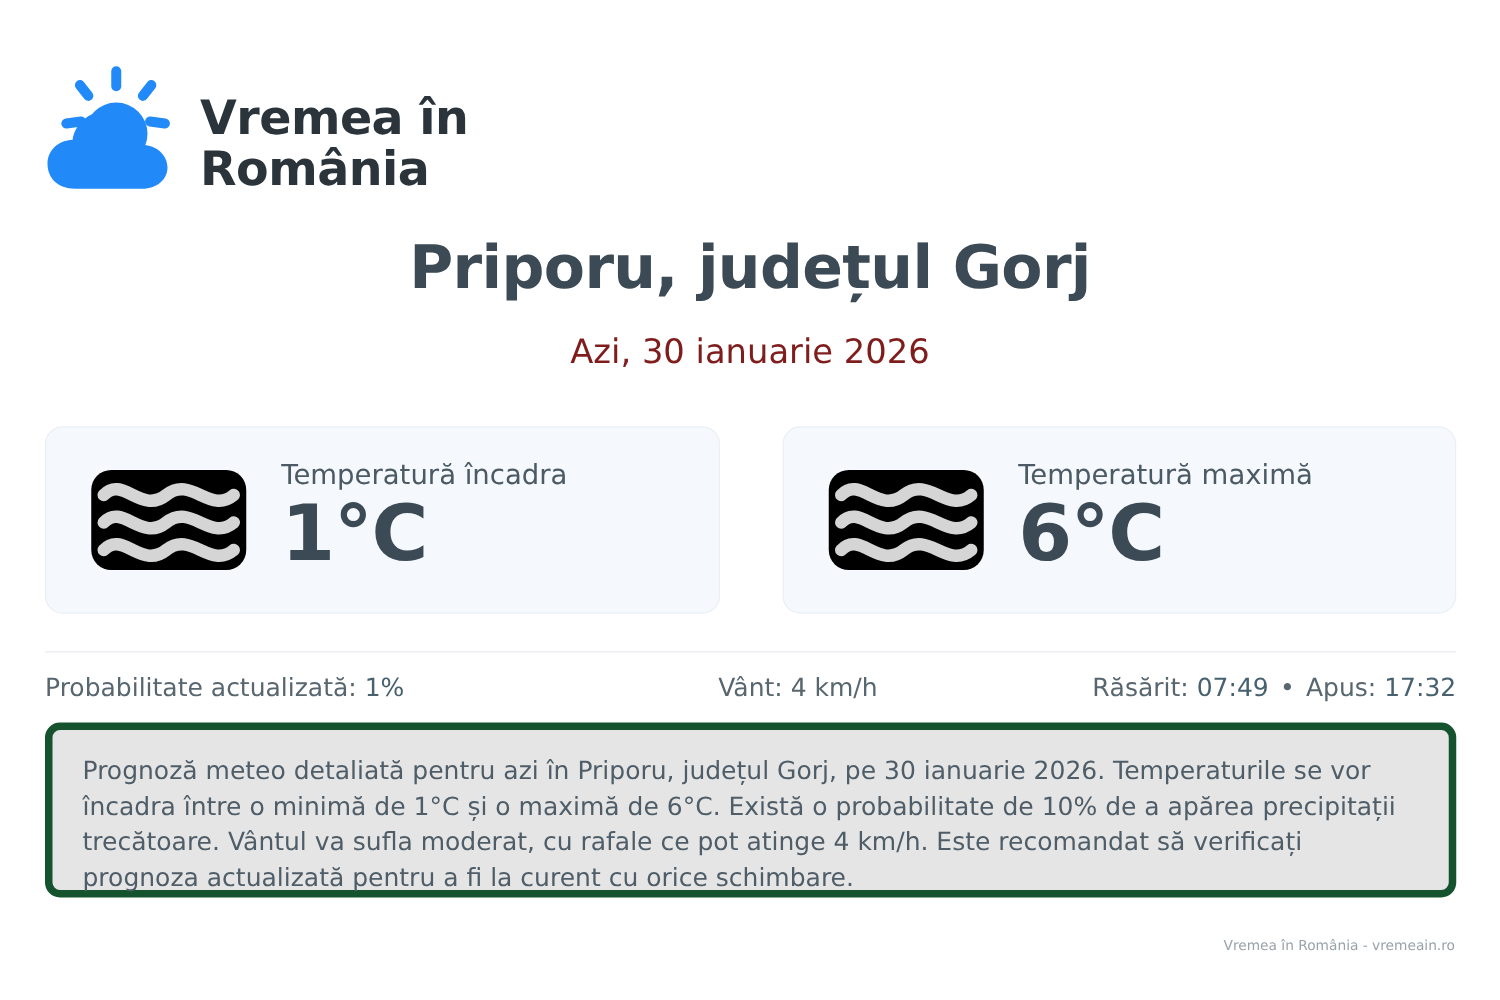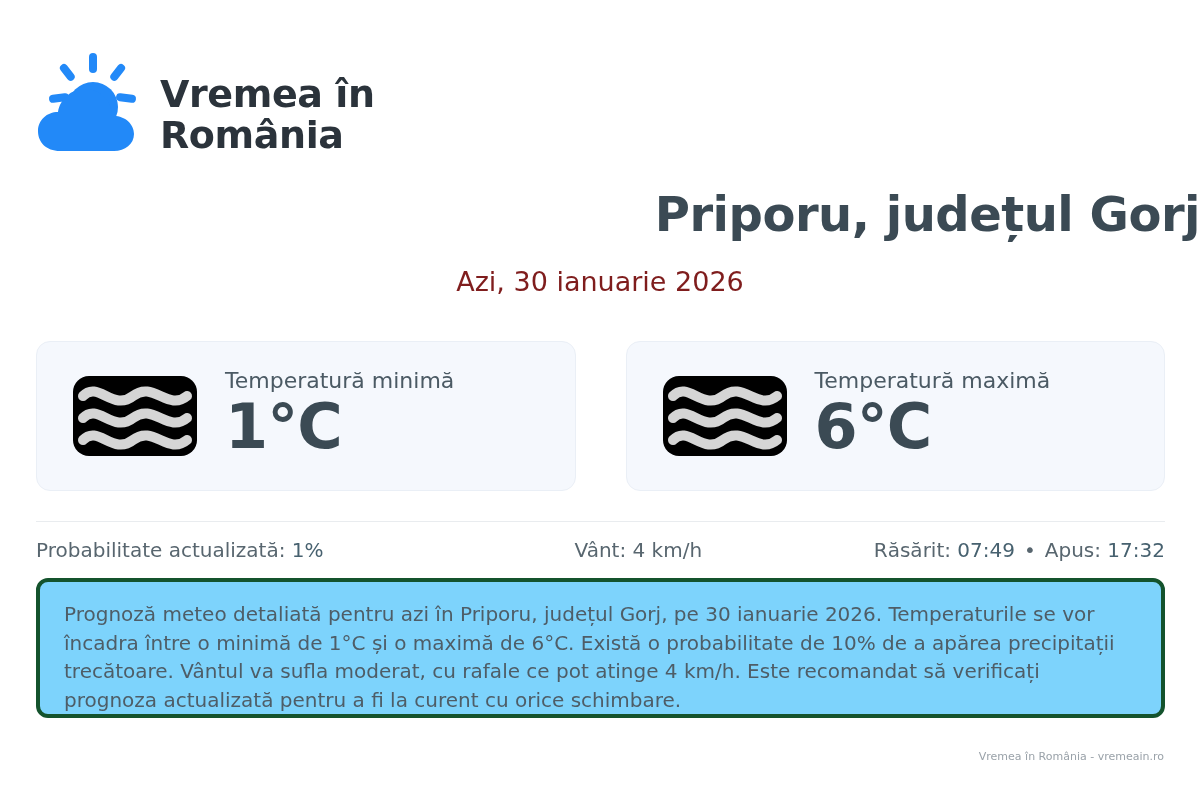--- a/index.html
+++ b/index.html
@@ -45,21 +45,21 @@
     letter-spacing: -0.4px;
     white-space: pre-line;
   }
 
   
   .page-title {
     position: absolute;
     left: 0;
     right: 0;
     top: 186px;
-    text-align: right;
+    text-align: center;
     font-family: "DejaVu Sans", sans-serif;
     font-size: 48px;
     font-weight: 700;
     color: #3b4a54;
     letter-spacing: -0.5px;
   }
   .page-subtitle {
     position: absolute;
     left: 0;
     right: 0;
@@ -154,22 +154,22 @@
     color: #58666f;
   }
 
   
   .desc-box {
     position: absolute;
     left: 36px;
     top: 578px;
     width: 1129px;
     height: 140px;
-    background: #7dd3fc;
-    border: 4px solid #14532d;
+    background: #e5e5e5;
+    border: 6px solid #14532d;
     border-radius: 12px;
     padding: 18px 24px 0 24px;
   }
   .desc-text {
     font-family: "DejaVu Sans", sans-serif;
     font-size: 20px;
     line-height: 28.5px;
     color: #4e5d67;
     margin: 0;
   }
@@ -214,21 +214,21 @@
     <div class="temp-card">
       <svg class="wave-icon" viewBox="0 0 128 84">
         <rect x="2" y="2" width="124" height="80" rx="16" fill="#000000"></rect>
         <g fill="none" stroke="#d5d5d5" stroke-width="10" stroke-linecap="round">
           <path d="M12 22 C27 6 42 38 62 22 C82 6 97 38 116 22"></path>
           <path d="M12 44 C27 28 42 60 62 44 C82 28 97 60 116 44"></path>
           <path d="M12 66 C27 50 42 82 62 66 C82 50 97 82 116 66"></path>
         </g>
       </svg>
       <div class="temp-body">
-        <div class="temp-label">Temperatură minimă</div>
+        <div class="temp-label">Temperatură încadra</div>
         <div class="temp-value">1°C</div>
       </div>
     </div>
 
     <div class="temp-card">
       <svg class="wave-icon" viewBox="0 0 128 84">
         <rect x="2" y="2" width="124" height="80" rx="16" fill="#000000"></rect>
         <g fill="none" stroke="#d5d5d5" stroke-width="10" stroke-linecap="round">
           <path d="M12 22 C27 6 42 38 62 22 C82 6 97 38 116 22"></path>
           <path d="M12 44 C27 28 42 60 62 44 C82 28 97 60 116 44"></path>

